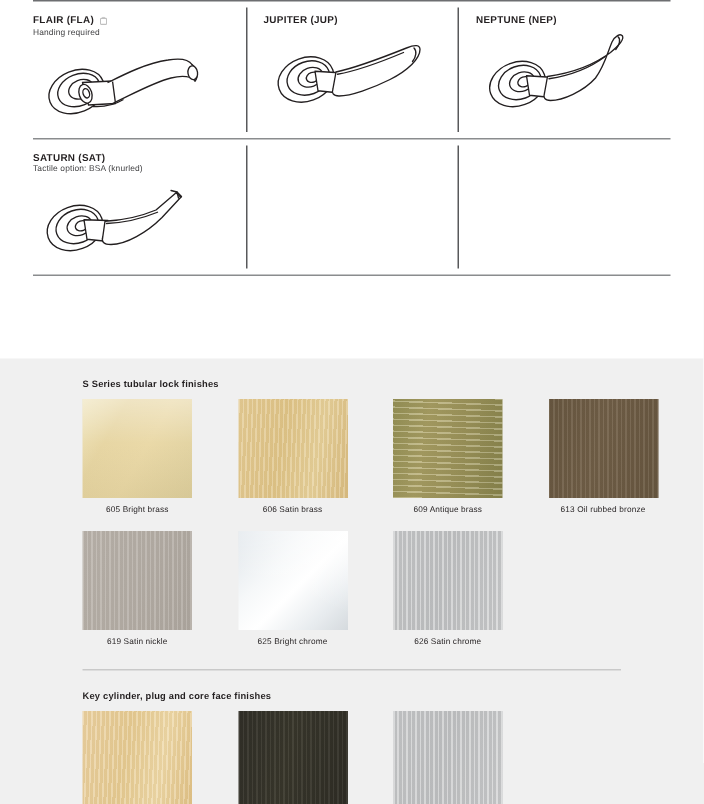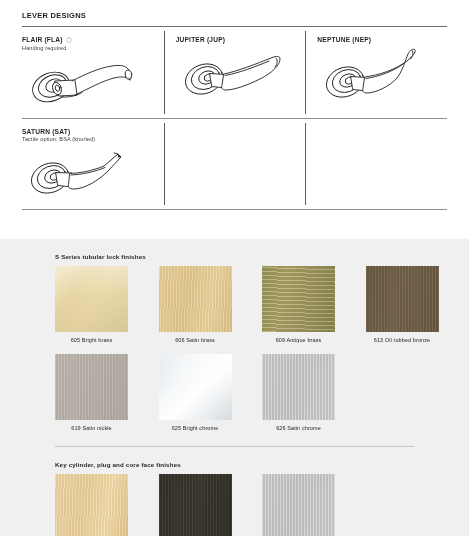--- a/index.html
+++ b/index.html
@@ -147,21 +147,20 @@
     background: #c9c9c9;
     margin: 13px 55px 0 55px;
   }
   .row-gap { height: 10px; }
 </style>
 </head>
 <body>
 
 <div class="lever-section">
 
-  <div class="section-title">LEVER DESIGNS</div>
 
   <div class="rule"></div>
 
   <div class="lever-grid">
 
     <div class="lever-cell">
       <div class="cell-inner">
         <div class="lever-name">
           <span>FLAIR (FLA)</span>
           <span class="hand-icon">

